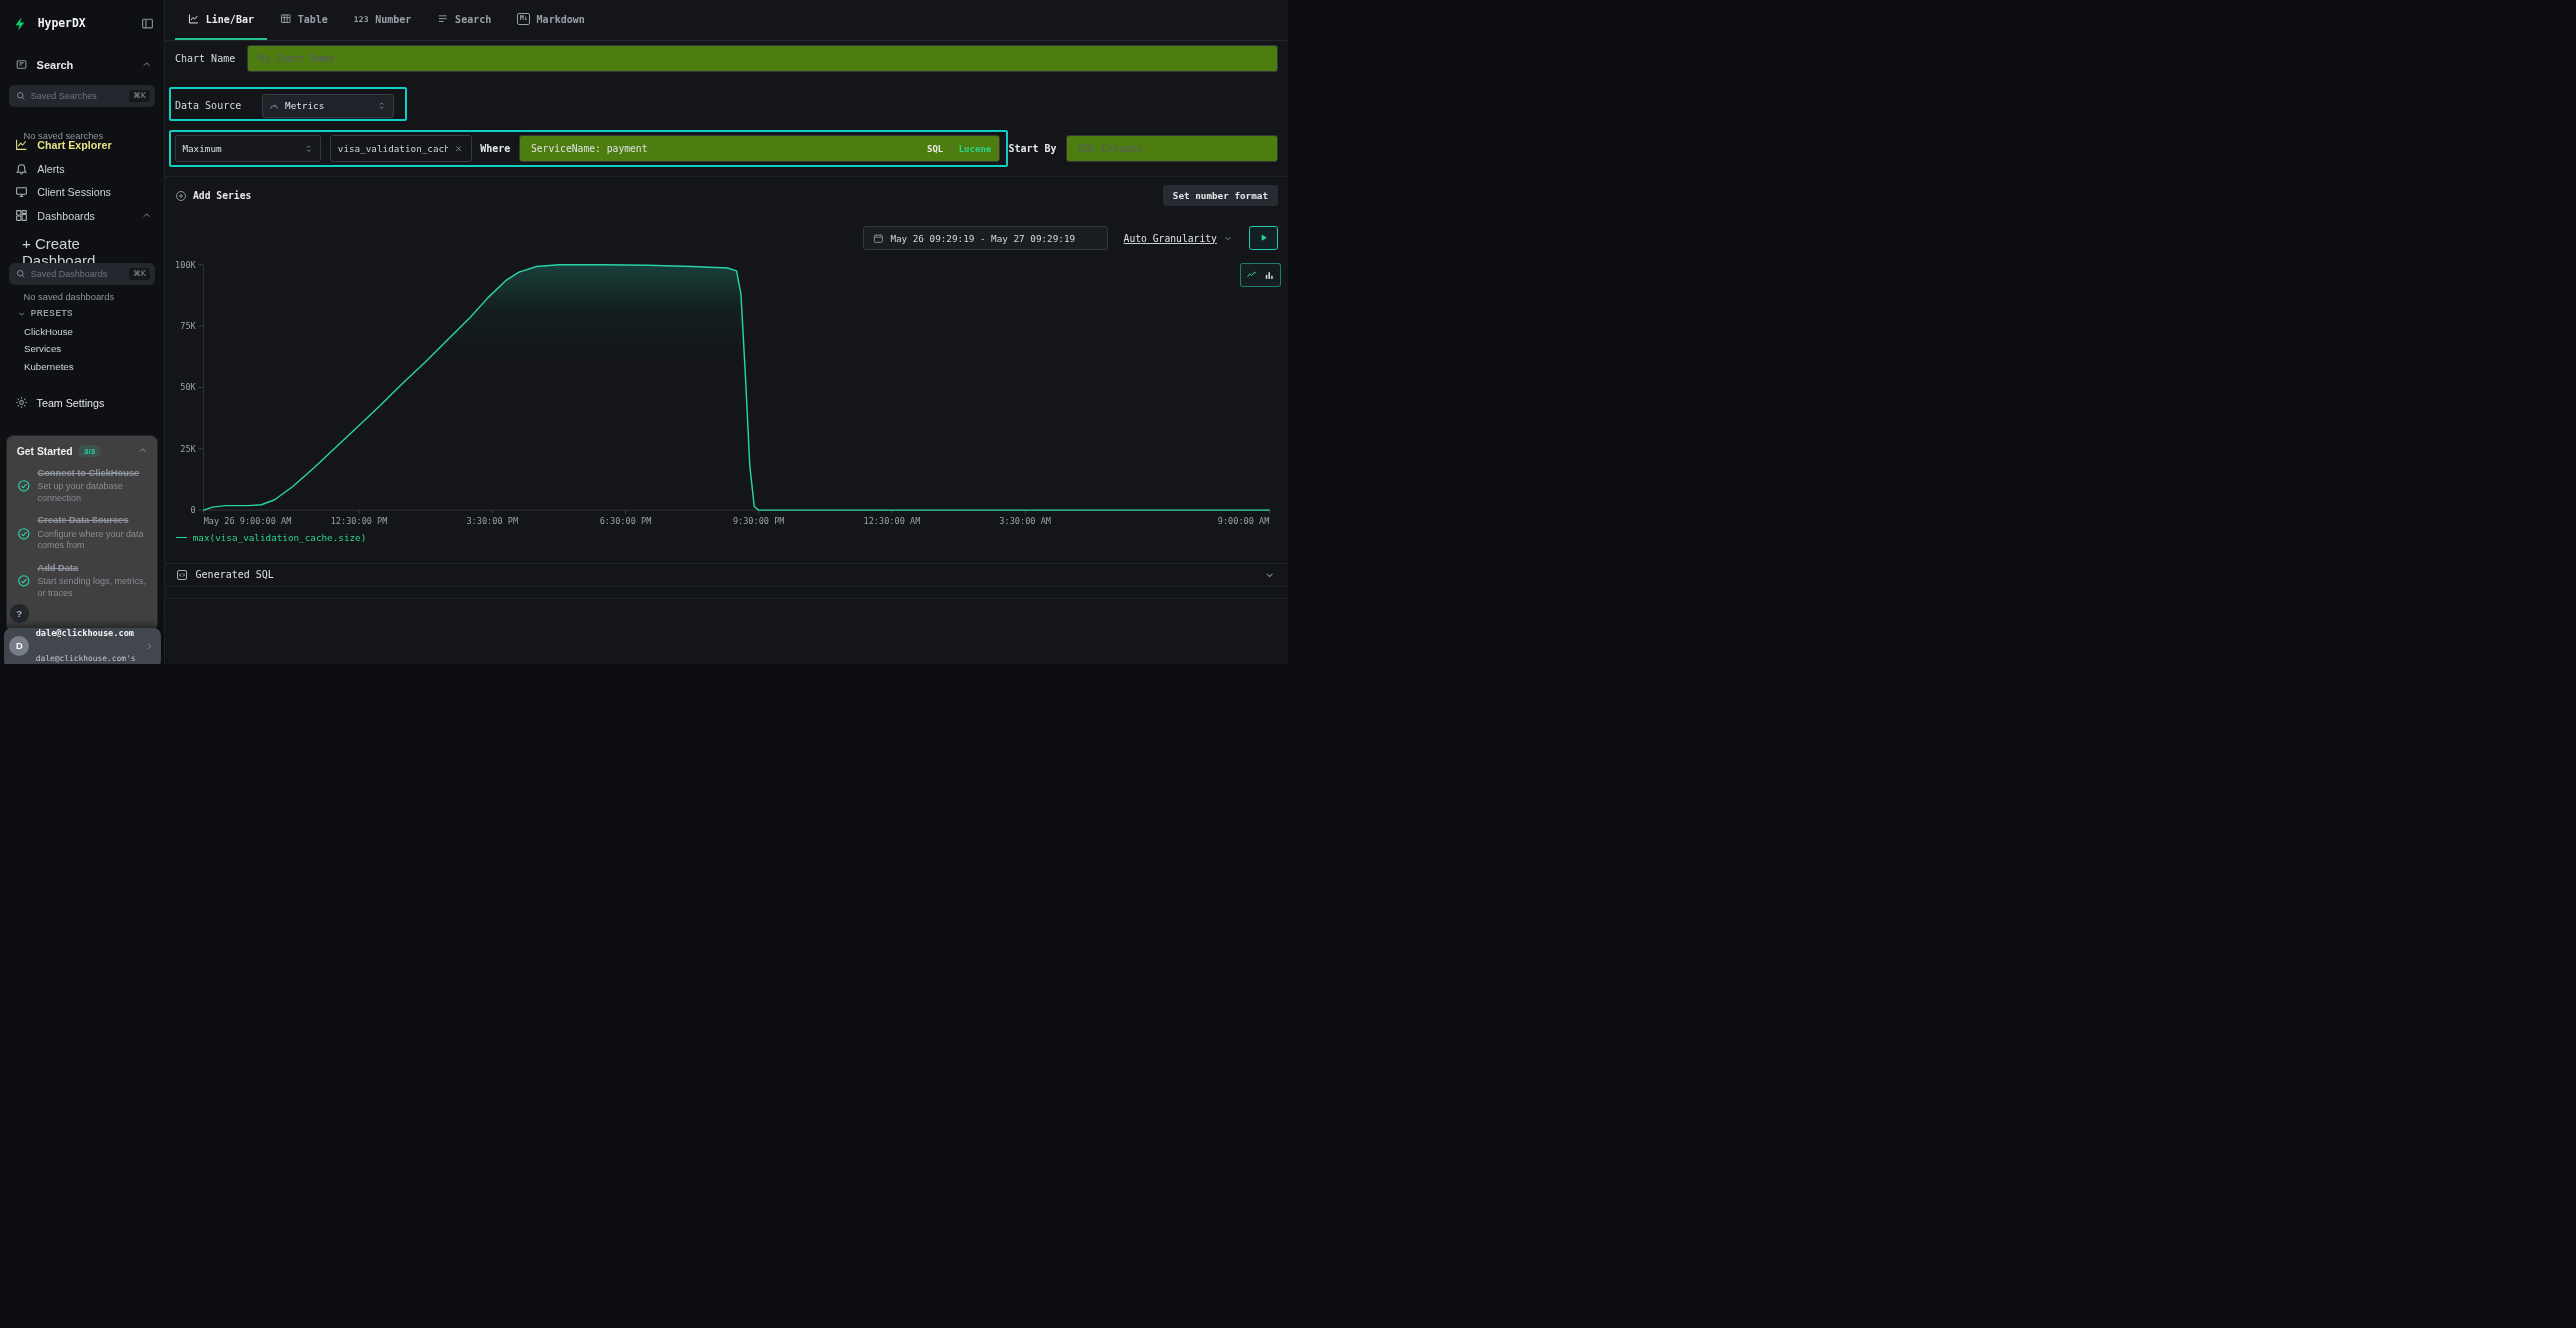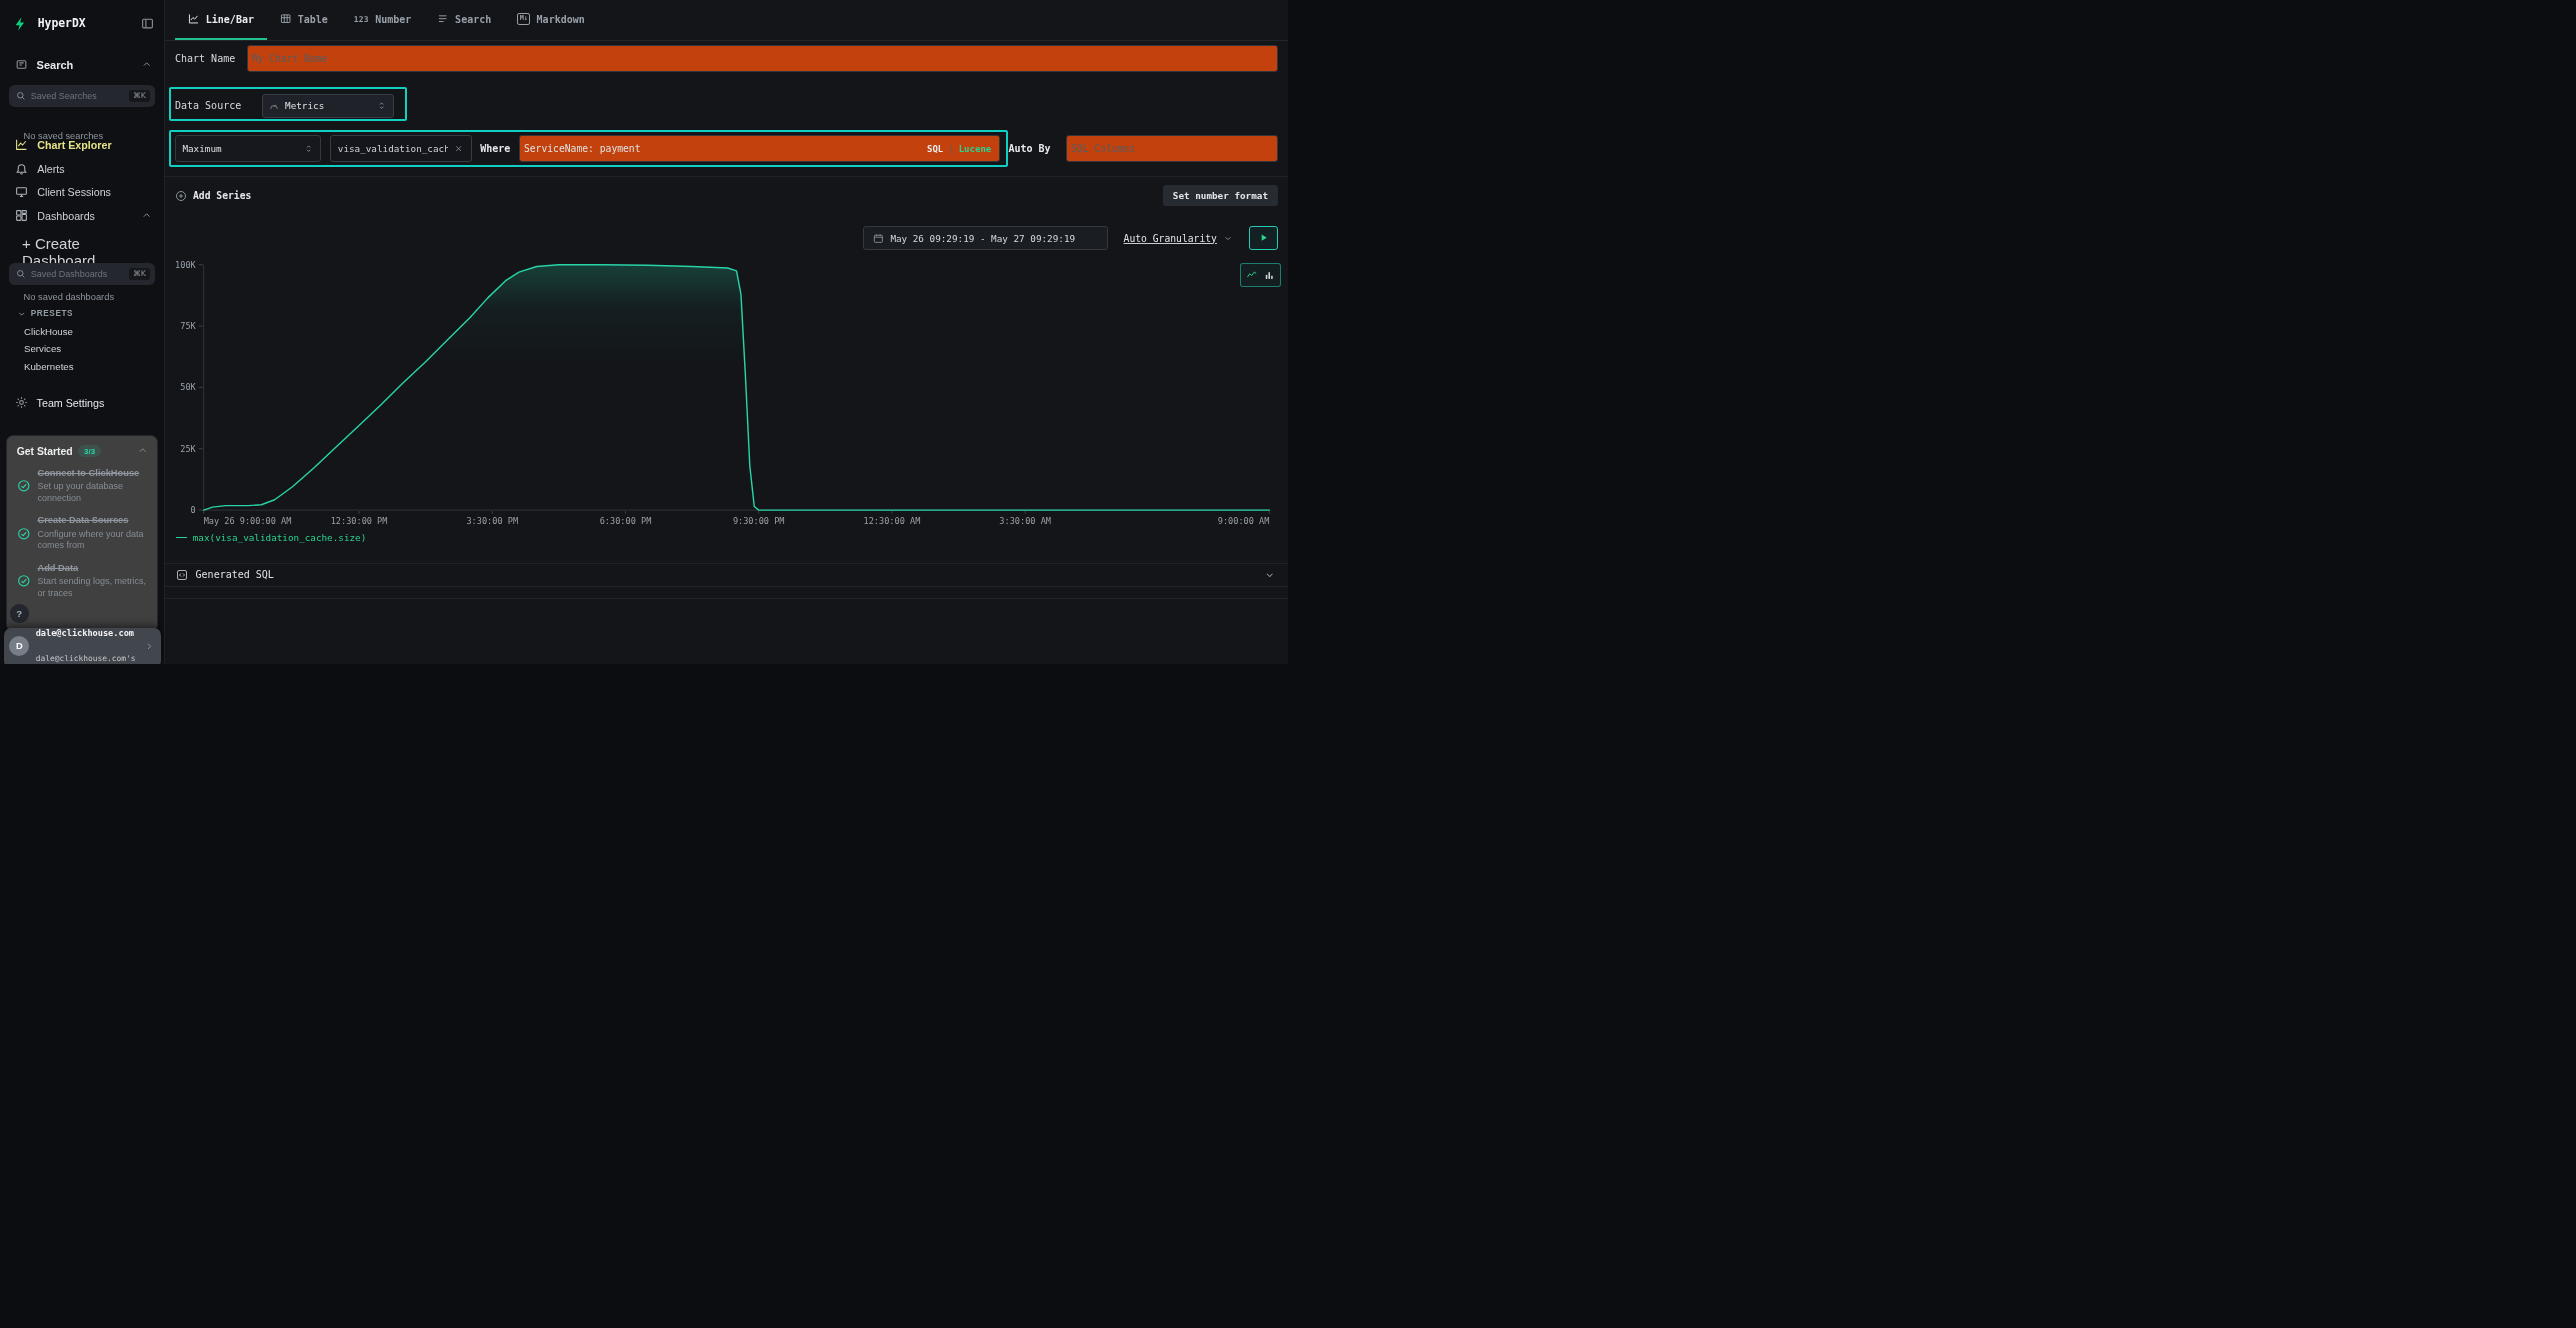--- a/index.html
+++ b/index.html
@@ -55,21 +55,21 @@
   main { position:absolute; left:165px; top:0; right:0; height:100%; }
   .tabbar { position:absolute; top:0; left:0; right:0; height:41px; display:flex; align-items:stretch; padding-left:10px; border-bottom:0.7px solid #22262c; }
   .tab { display:inline-flex; align-items:center; gap:6.4px; padding:0 13px; font-family:"DejaVu Sans Mono",monospace; font-size:10px; font-weight:600; color:#99a0a8; border-bottom:2.1px solid transparent; cursor:pointer; }
   .tab.active { color:#e9ebee; border-bottom-color:#22c192; }
   .num-prefix { font-size:7.9px; letter-spacing:.03em; }
   .md-icon { border:1.1px solid currentColor; border-radius:2.1px; font-size:6.8px; padding:0 1.4px; line-height:1.35; }
 
   .hrow { position:absolute; display:flex; align-items:center; }
   .f-label { font-family:"DejaVu Sans Mono",monospace; font-size:10px; color:#d7dade; white-space:nowrap; }
   .f-label.bold { font-weight:700; color:#e6e8eb; }
-  .tinput { background:#c2410c; border:0.7px solid #31353c; border-radius:2.9px; color:#c9ccd1; font-family:"DejaVu Sans Mono",monospace; font-size:9.7px; padding:0 4px; outline:none; }
+  .tinput { background:#4d7c0f; border:0.7px solid #31353c; border-radius:2.9px; color:#c9ccd1; font-family:"DejaVu Sans Mono",monospace; font-size:9.7px; padding:0 11px; outline:none; }
   .tinput::placeholder { color:#565c64; }
   .row-chartname { top:45px; left:10px; right:10px; height:27px; gap:11.4px; }
   .row-chartname input { flex:1; height:27px; }
 
   .row-ds { top:94px; left:10px; height:23.6px; gap:0; }
   .row-ds .f-label { width:87px; }
   .selectbox { background:#1f2228; border:0.7px solid #383d45; border-radius:2.9px; display:flex; align-items:center; gap:5.7px; padding:0 6.4px; cursor:pointer; }
   .selectbox .sval { font-family:"DejaVu Sans Mono",monospace; font-size:9.3px; color:#dfe2e5; flex:1; }
   .ds-select { width:132px; height:23.6px; }
 
@@ -388,21 +388,21 @@
       </div>
       <span class="f-label bold">Where</span>
       <div class="where-wrap">
         <input class="tinput" type="text" value="ServiceName: payment" style="">
         <span class="lang-toggle">
           <span class="lt-sql">SQL</span>
           <span class="lt-sep">|</span>
           <span class="lt-lucene">Lucene</span>
         </span>
       </div>
-      <span class="f-label bold gb-label">Auto By</span>
+      <span class="f-label bold gb-label">Start By</span>
       <input class="tinput gb-input" type="text" placeholder="SQL Columns" style="">
     </div>
 
     <div class="divider div1"></div>
 
     <div class="hrow row-addseries">
       <div class="add-series">
         <span class="icon-btn">
           <svg class="i" width="12" height="12" viewBox="0 0 24 24" fill="none" stroke="currentColor" stroke-width="2">
               <circle cx="12" cy="12" r="9"></circle>

